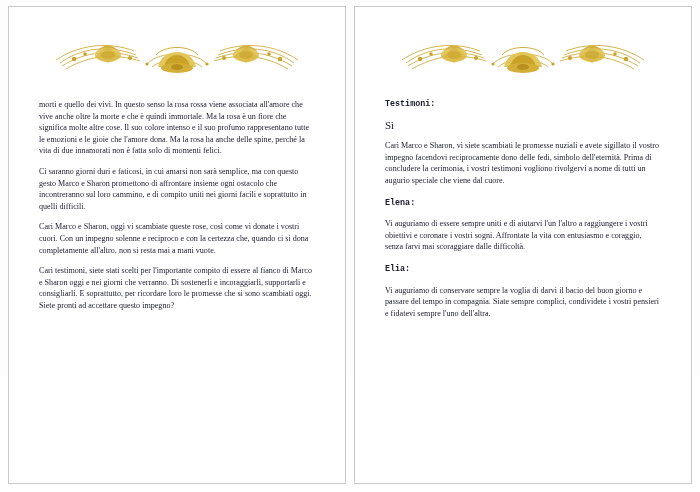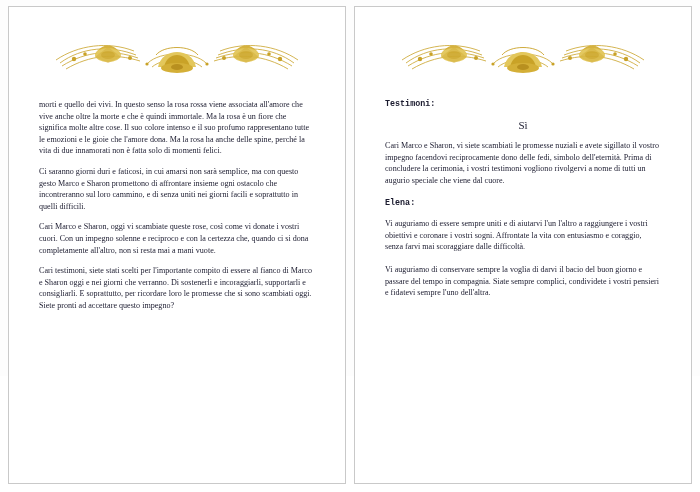--- a/index.html
+++ b/index.html
@@ -62,21 +62,20 @@
     color: #1b1b2f;
     font-weight: bold;
     margin: 0 0 7px 0;
     font-family: Liberation Mono, monospace;
   }
   .reply {
     font-size: 11px;
     line-height: 11.6px;
     color: #1b1b2f;
     margin: 0 0 9px 0;
-    text-align: center;
   }
   .section-title {
     font-size: 11px;
     color: #1b1b2f;
     text-align: center;
     margin: 10px 0 10px 0;
     font-family: "Liberation Serif", serif;
     font-style: italic;
   }
   .right-col .para {
@@ -139,21 +138,21 @@
           <circle cx="78" cy="25" r="2"></circle>
           <circle cx="228" cy="26" r="2.2"></circle>
           <circle cx="217" cy="21" r="1.8"></circle>
           <circle cx="172" cy="25" r="2"></circle>
           <circle cx="95" cy="31" r="1.6"></circle>
           <circle cx="155" cy="31" r="1.6"></circle>
         </g>
       </svg>
 
       <p class="para">morti e quello dei vivi. In questo senso la rosa rossa viene associata all'amore che vive anche oltre la morte e che è quindi immortale. Ma la rosa è un fiore che significa molte altre cose. Il suo colore intenso e il suo profumo rappresentano tutte le emozioni e le gioie che l'amore dona. Ma la rosa ha anche delle spine, perché la vita di due innamorati non è fatta solo di momenti felici.</p>
-      <p class="para">Ci saranno giorni duri e faticosi, in cui amarsi non sarà semplice, ma con questo gesto Marco e Sharon promettono di affrontare insieme ogni ostacolo che incontreranno sul loro cammino, e di senza uniti nei giorni facili e soprattutto in quelli difficili.</p>
+      <p class="para">Ci saranno giorni duri e faticosi, in cui amarsi non sarà semplice, ma con questo gesto Marco e Sharon promettono di affrontare insieme ogni ostacolo che incontreranno sul loro cammino, e di compito uniti nei giorni facili e soprattutto in quelli difficili.</p>
       <p class="para">Cari Marco e Sharon, oggi vi scambiate queste rose, così come vi donate i vostri cuori. Con un impegno solenne e reciproco e con la certezza che, quando ci si dona completamente all'altro, non si resta mai a mani vuote.</p>
       <p class="para">Cari testimoni, siete stati scelti per l'importante compito di essere al fianco di Marco e Sharon oggi e nei giorni che verranno. Di sostenerli e incoraggiarli, supportarli e consigliarli. E soprattutto, per ricordare loro le promesse che si sono scambiati oggi. Siete pronti ad accettare questo impegno?</p>
     </div>
   </div>
 
   <div class="page">
     <div class="page-inner right-col">
 
       <svg class="ornament" viewBox="0 0 250 48">
         <g stroke="#c9a227" fill="none" stroke-width="0.8">
@@ -197,17 +196,18 @@
           <circle cx="95" cy="31" r="1.6"></circle>
           <circle cx="155" cy="31" r="1.6"></circle>
         </g>
       </svg>
 
       <div class="speaker">Testimoni:</div>
       <p class="reply">Sì</p>
       <p class="para">Cari Marco e Sharon, vi siete scambiati le promesse nuziali e avete sigillato il vostro impegno facendovi reciprocamente dono delle fedi, simbolo dell'eternità. Prima di concludere la cerimonia, i vostri testimoni vogliono rivolgervi a nome di tutti un augurio speciale che viene dal cuore.</p>
       <div class="speaker">Elena:</div>
       <p class="para">Vi auguriamo di essere sempre uniti e di aiutarvi l'un l'altro a raggiungere i vostri obiettivi e coronare i vostri sogni. Affrontate la vita con entusiasmo e coraggio, senza farvi mai scoraggiare dalle difficoltà.</p>
+      <div class="speaker">Elia:</div>
       <p class="para">Vi auguriamo di conservare sempre la voglia di darvi il bacio del buon giorno e passare del tempo in compagnia. Siate sempre complici, condividete i vostri pensieri e fidatevi sempre l'uno dell'altra.</p>
     </div>
   </div>
 
 </div>
 
 </body></html>

